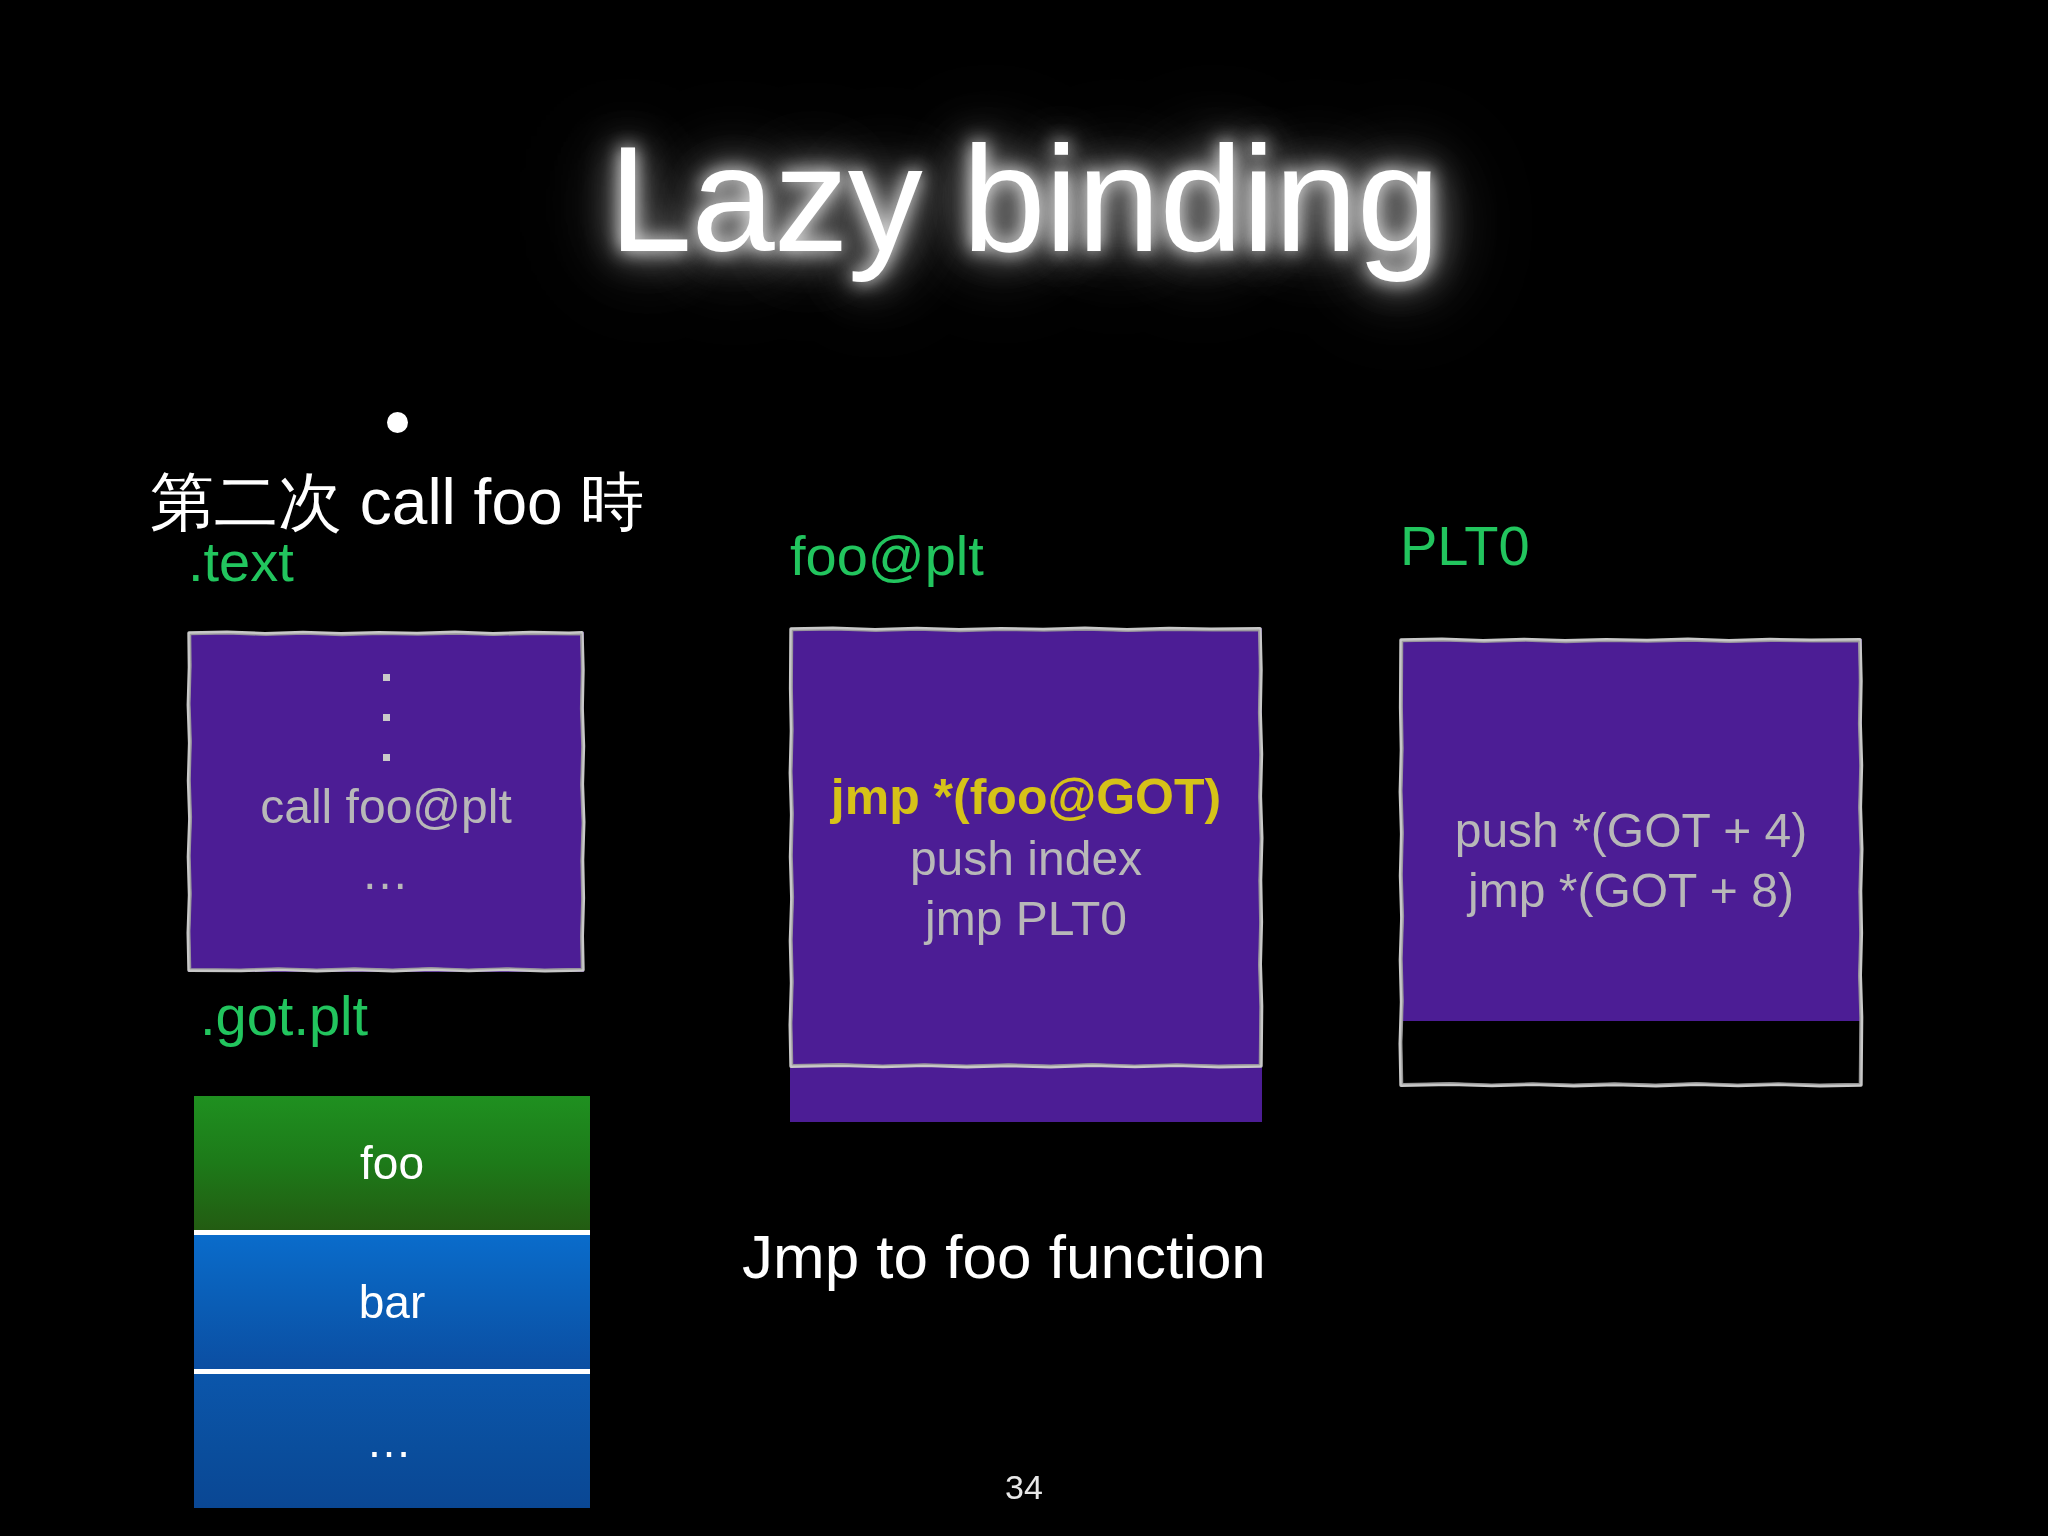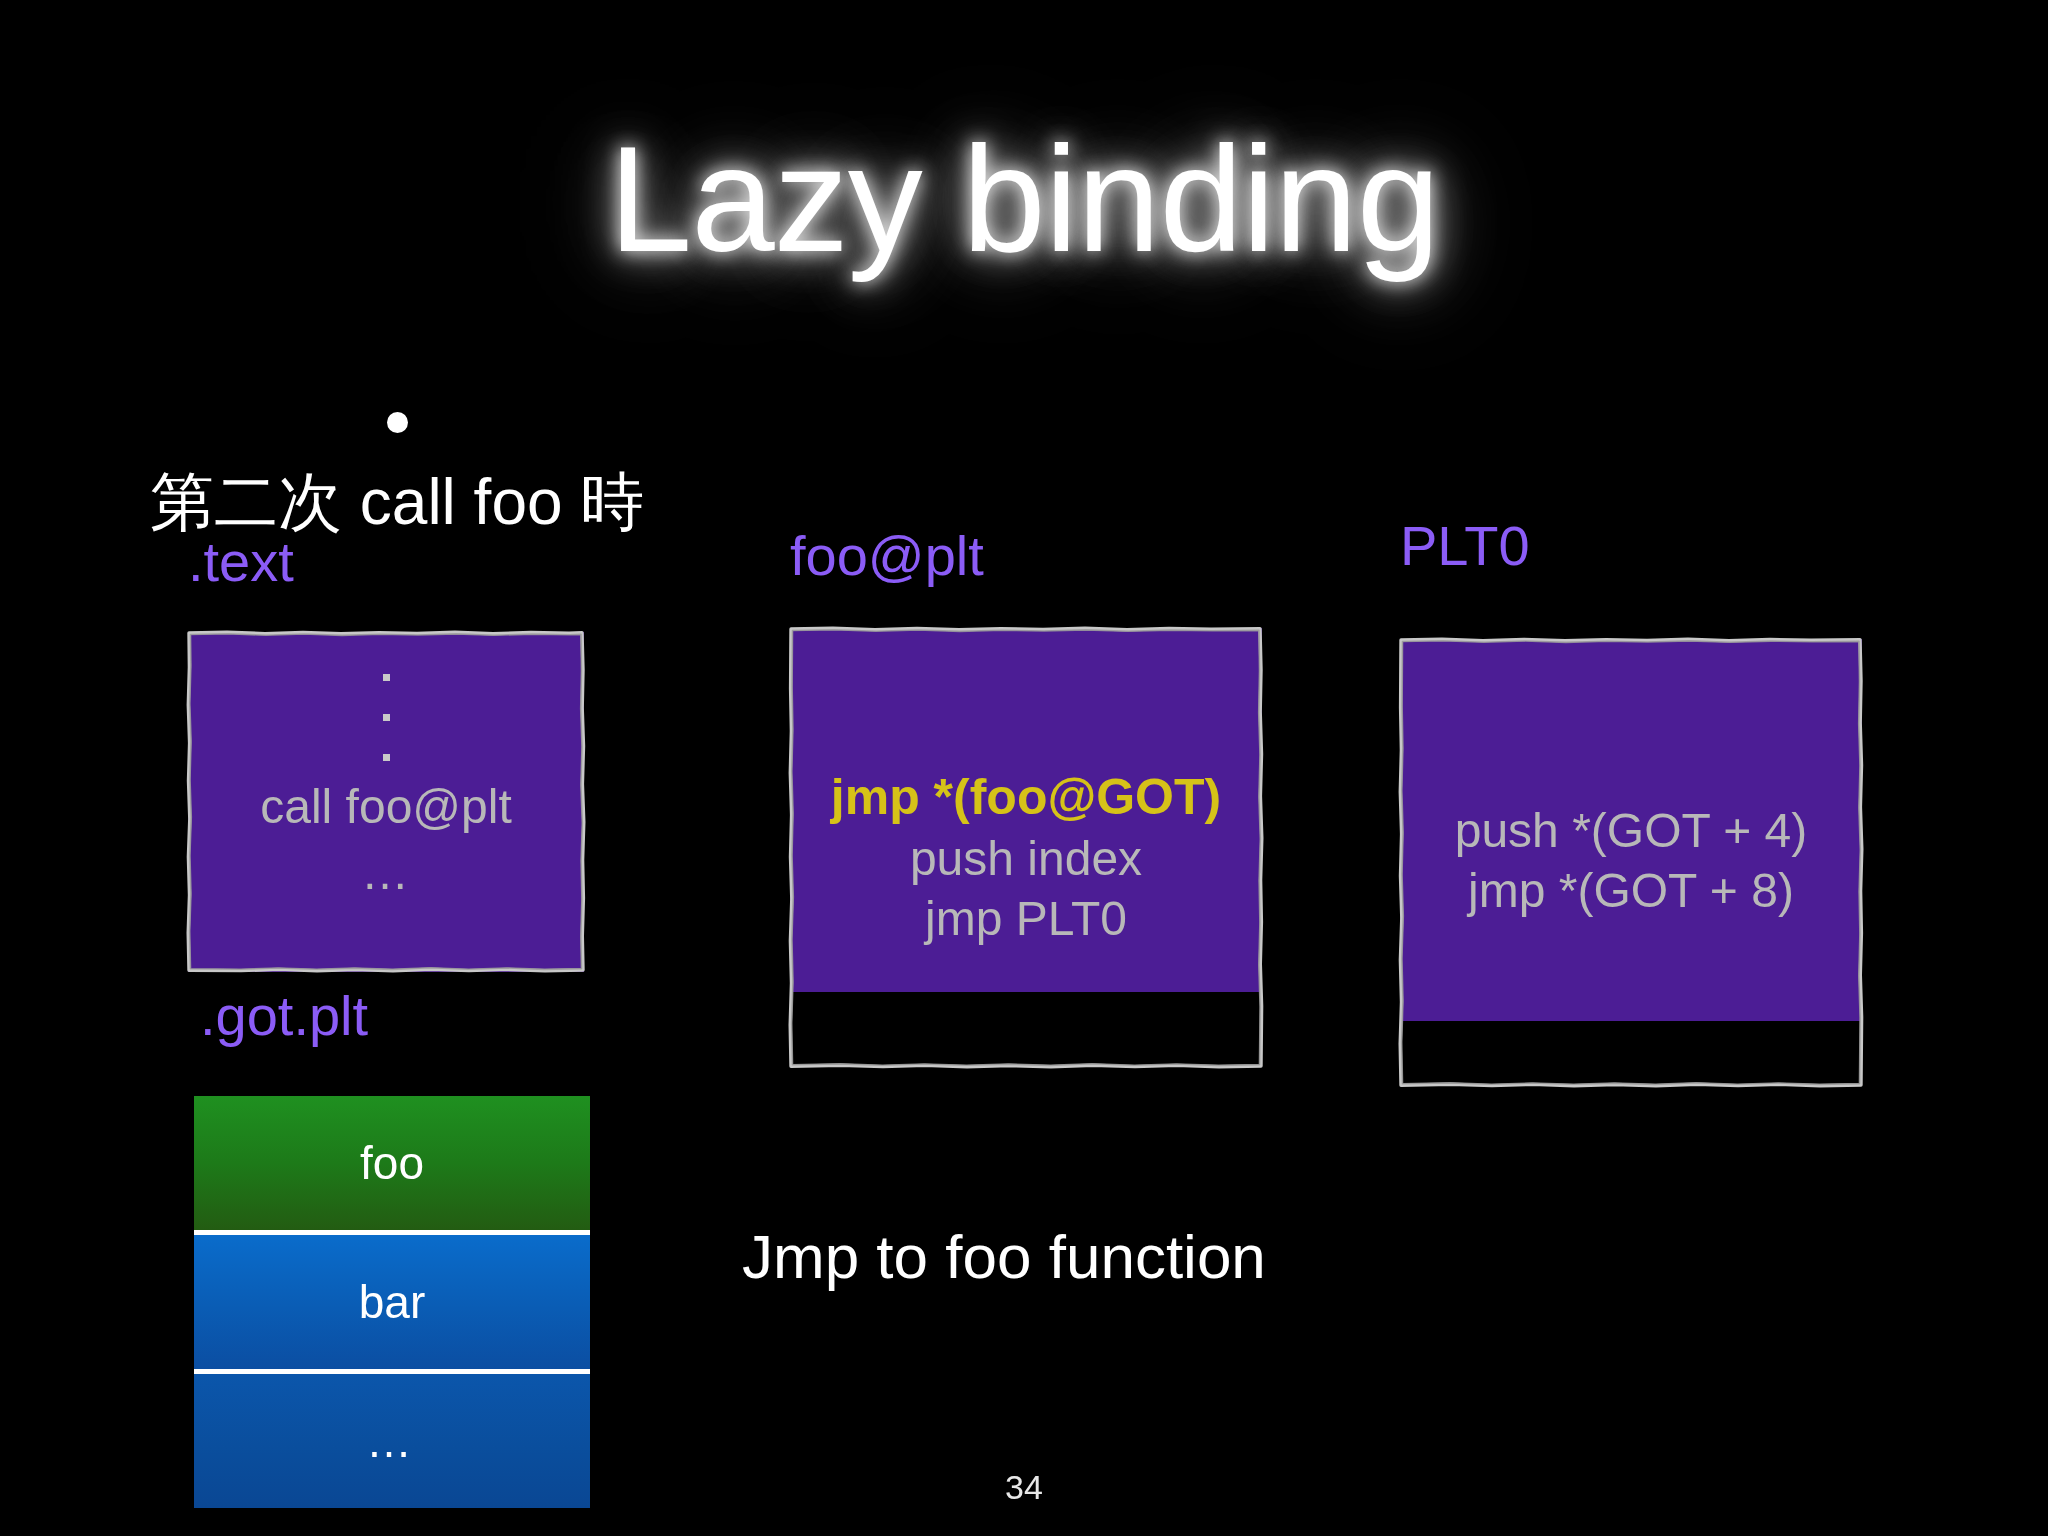--- a/index.html
+++ b/index.html
@@ -59,21 +59,21 @@
     line-height: 1.1;
     color: #ffffff;
     white-space: nowrap;
   }
 
   
   .col-label {
     position: absolute;
     font-size: 56px;
     line-height: 1;
-    color: #8b5cf6;
+    color: #22c55e;
     white-space: nowrap;
   }
   #label-text      { left: 188px;  top: 534px; }
   #label-gotplt    { left: 200px;  top: 988px; }
   #label-fooplt    { left: 790px;  top: 528px; }
   #label-plt0      { left: 1400px; top: 518px; }
 
   
   .sketch-box {
     position: absolute;
@@ -89,21 +89,21 @@
   }
   .box-inner {
     position: absolute;
     left: 0; right: 0;
     display: flex;
     flex-direction: column;
     align-items: center;
   }
 
   #box-text   { left: 188px; top: 632px;  width: 396px; height: 340px; }
-  #box-fooplt { left: 790px; top: 628px;  width: 472px; height: 364px; }
+  #box-fooplt { left: 790px; top: 628px;  width: 472px; height: 494px; }
   #box-plt0   { left: 1400px; top: 622px; width: 462px; height: 382px; margin-top: 17px; }
 
   
   .code-line {
     font-size: 48px;
     line-height: 1.26;
     color: #b8b8b8;
     white-space: nowrap;
     text-align: center;
   }

